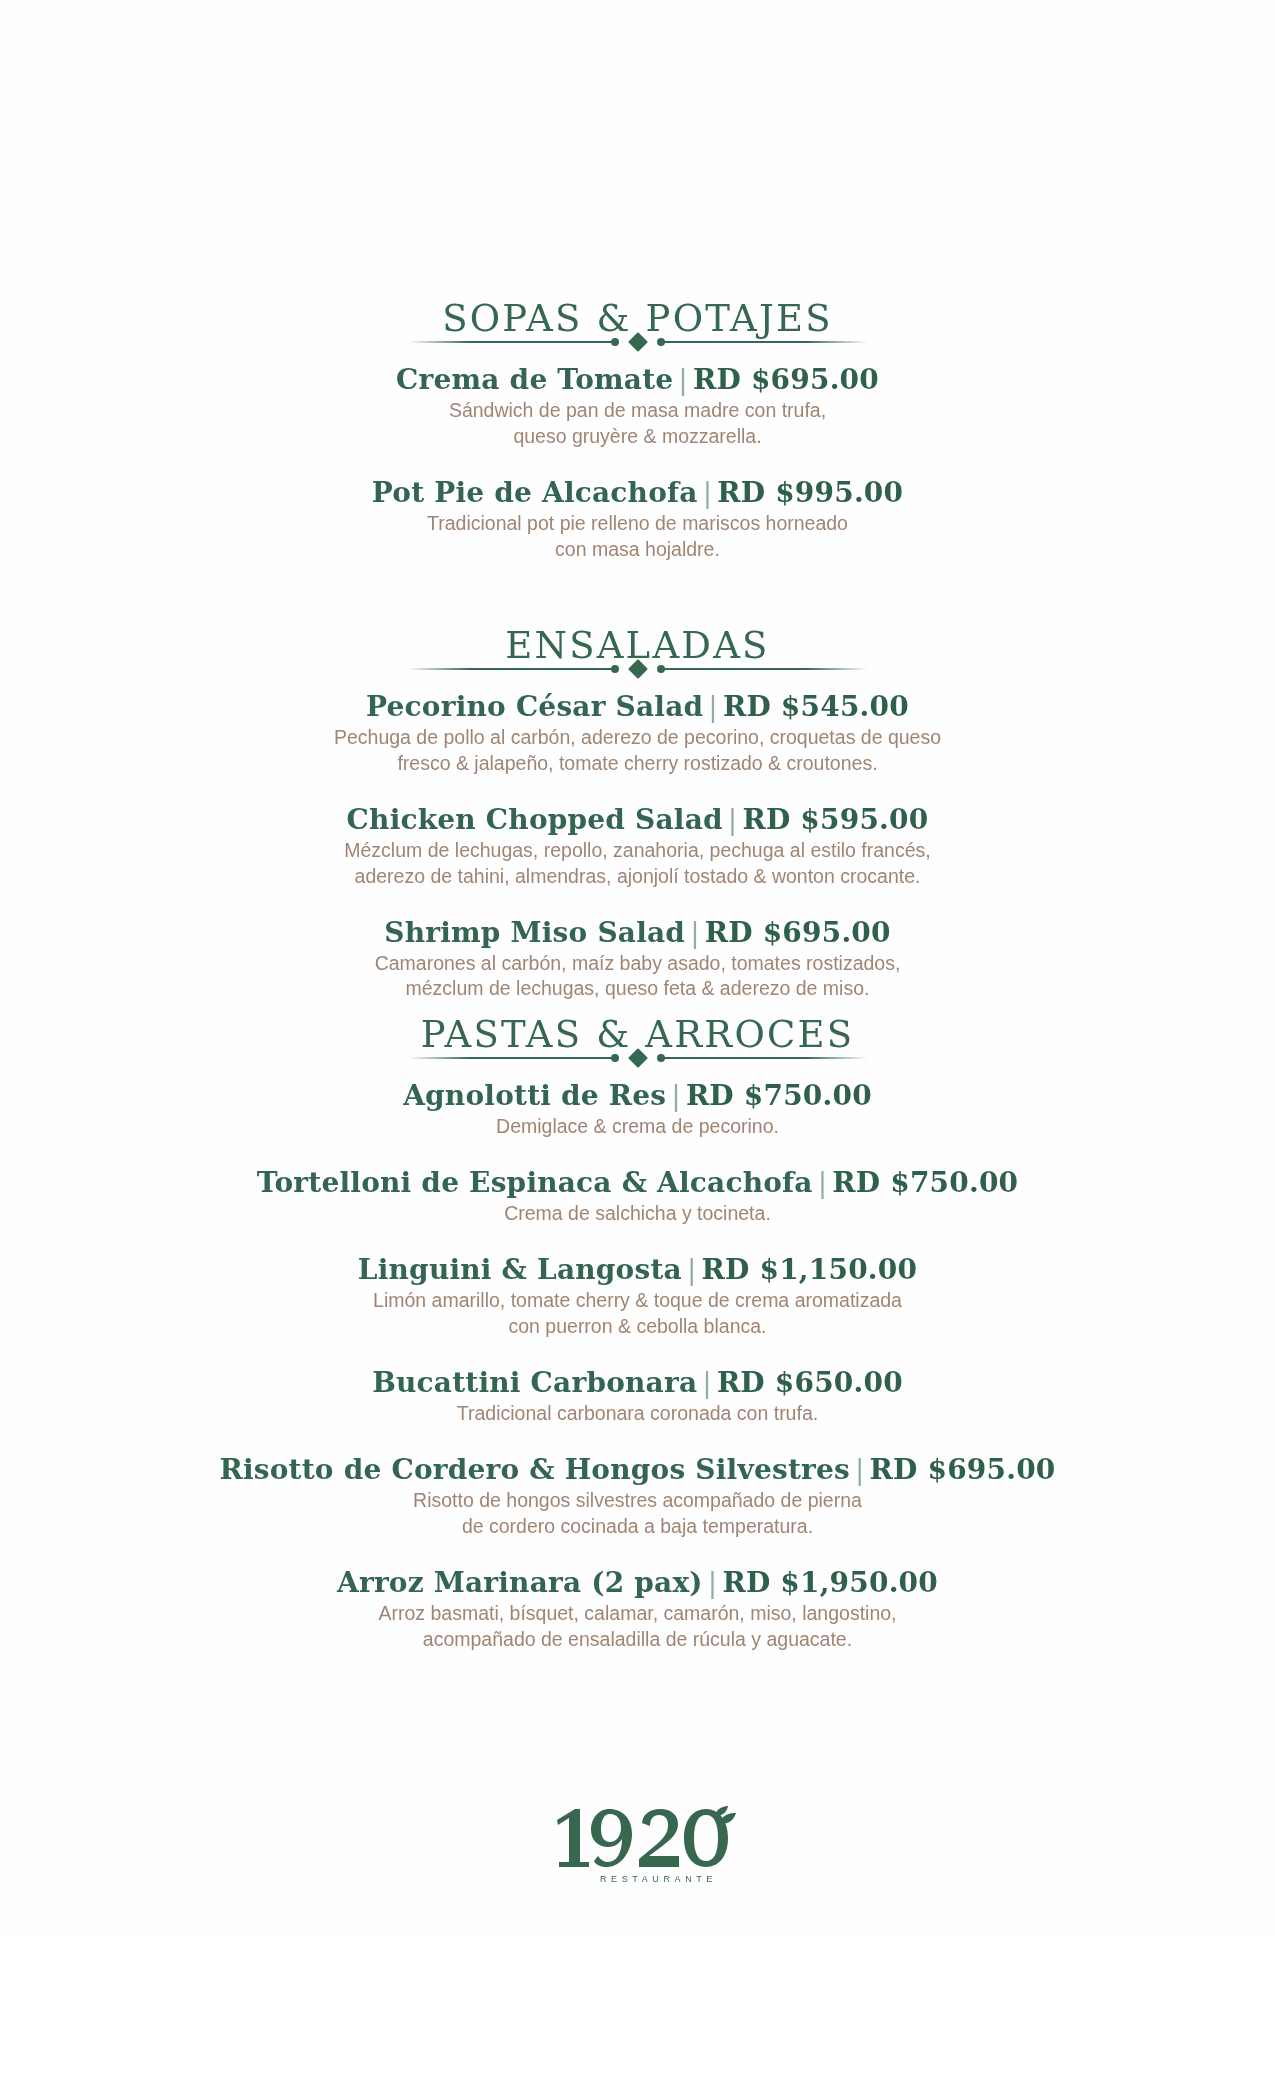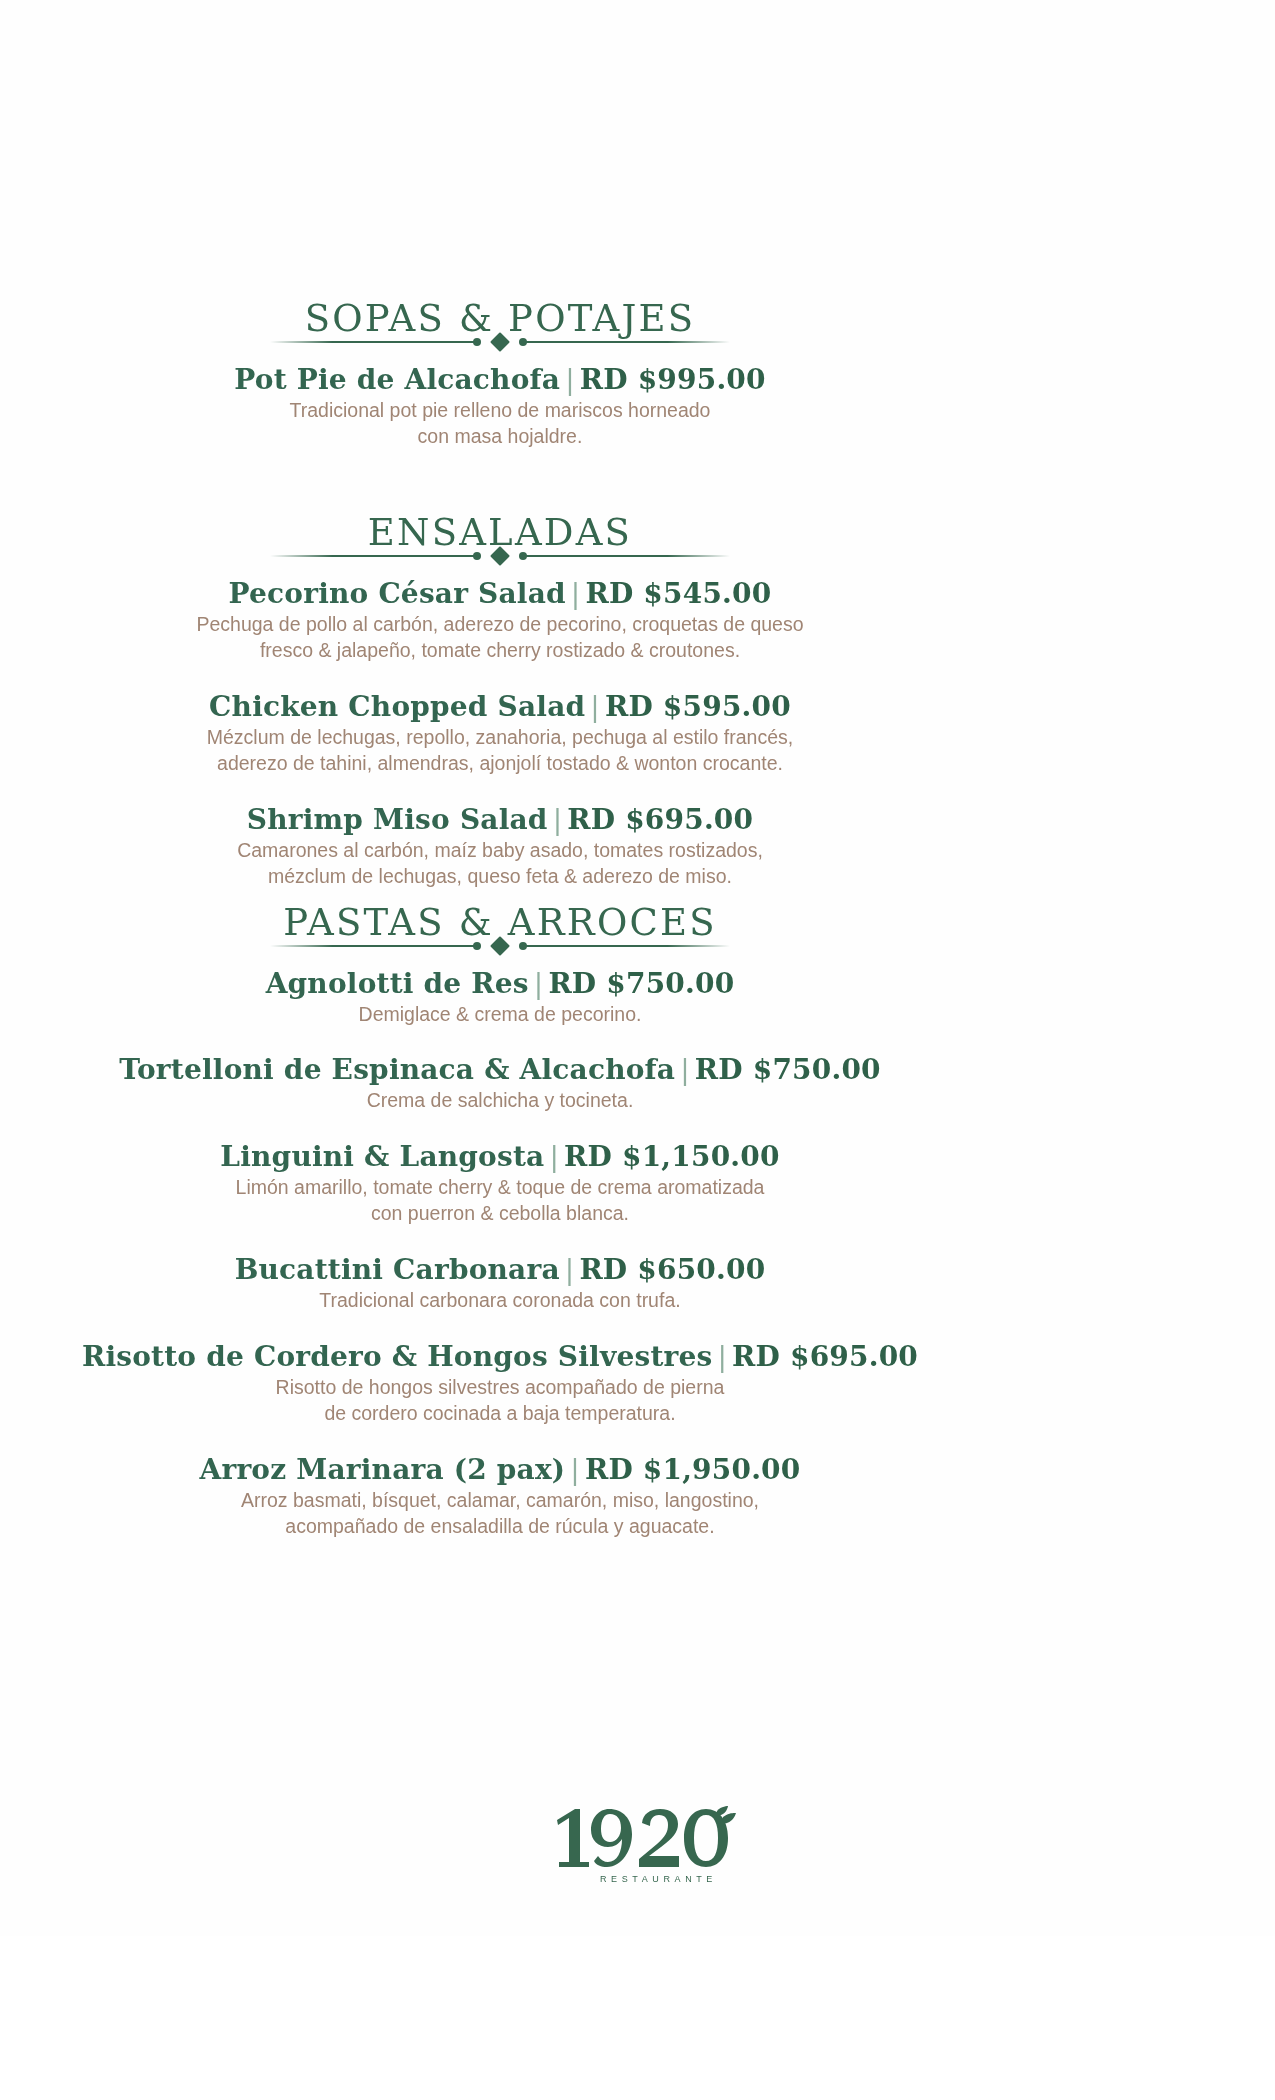--- a/index.html
+++ b/index.html
@@ -17,21 +17,21 @@
   }
 
   .page {
     width: 1275px;
     height: 1936px;
     background: #fefefe;
     box-sizing: border-box;
     padding-top: 300px;
     display: flex;
     flex-direction: column;
-    align-items: flex-start;
+    align-items: center;
     position: relative;
   }
 
   .menu-body {
     width: 1000px;
     display: flex;
     flex-direction: column;
     align-items: center;
   }
 
@@ -185,20 +185,27 @@
         <div class="section-title">SOPAS &amp; POTAJES</div>
         <div class="divider">
           <div class="bar left"></div>
           <div class="dot l"></div>
           <div class="diamond"></div>
           <div class="dot r"></div>
           <div class="bar right"></div>
         </div>
       </div>
 
+      <div class="item">
+        <div class="item-title">
+          <span>Crema de Tomate</span><span class="sep">|</span><span class="price">RD $695.00</span>
+        </div>
+        <div class="item-desc">Sándwich de pan de masa madre con trufa,
+queso gruyère &amp; mozzarella.</div>
+      </div>
 
       <div class="item">
         <div class="item-title">
           <span>Pot Pie de Alcachofa</span><span class="sep">|</span><span class="price">RD $995.00</span>
         </div>
         <div class="item-desc">Tradicional pot pie relleno de mariscos horneado
 con masa hojaldre.</div>
       </div>
     </div>
 

